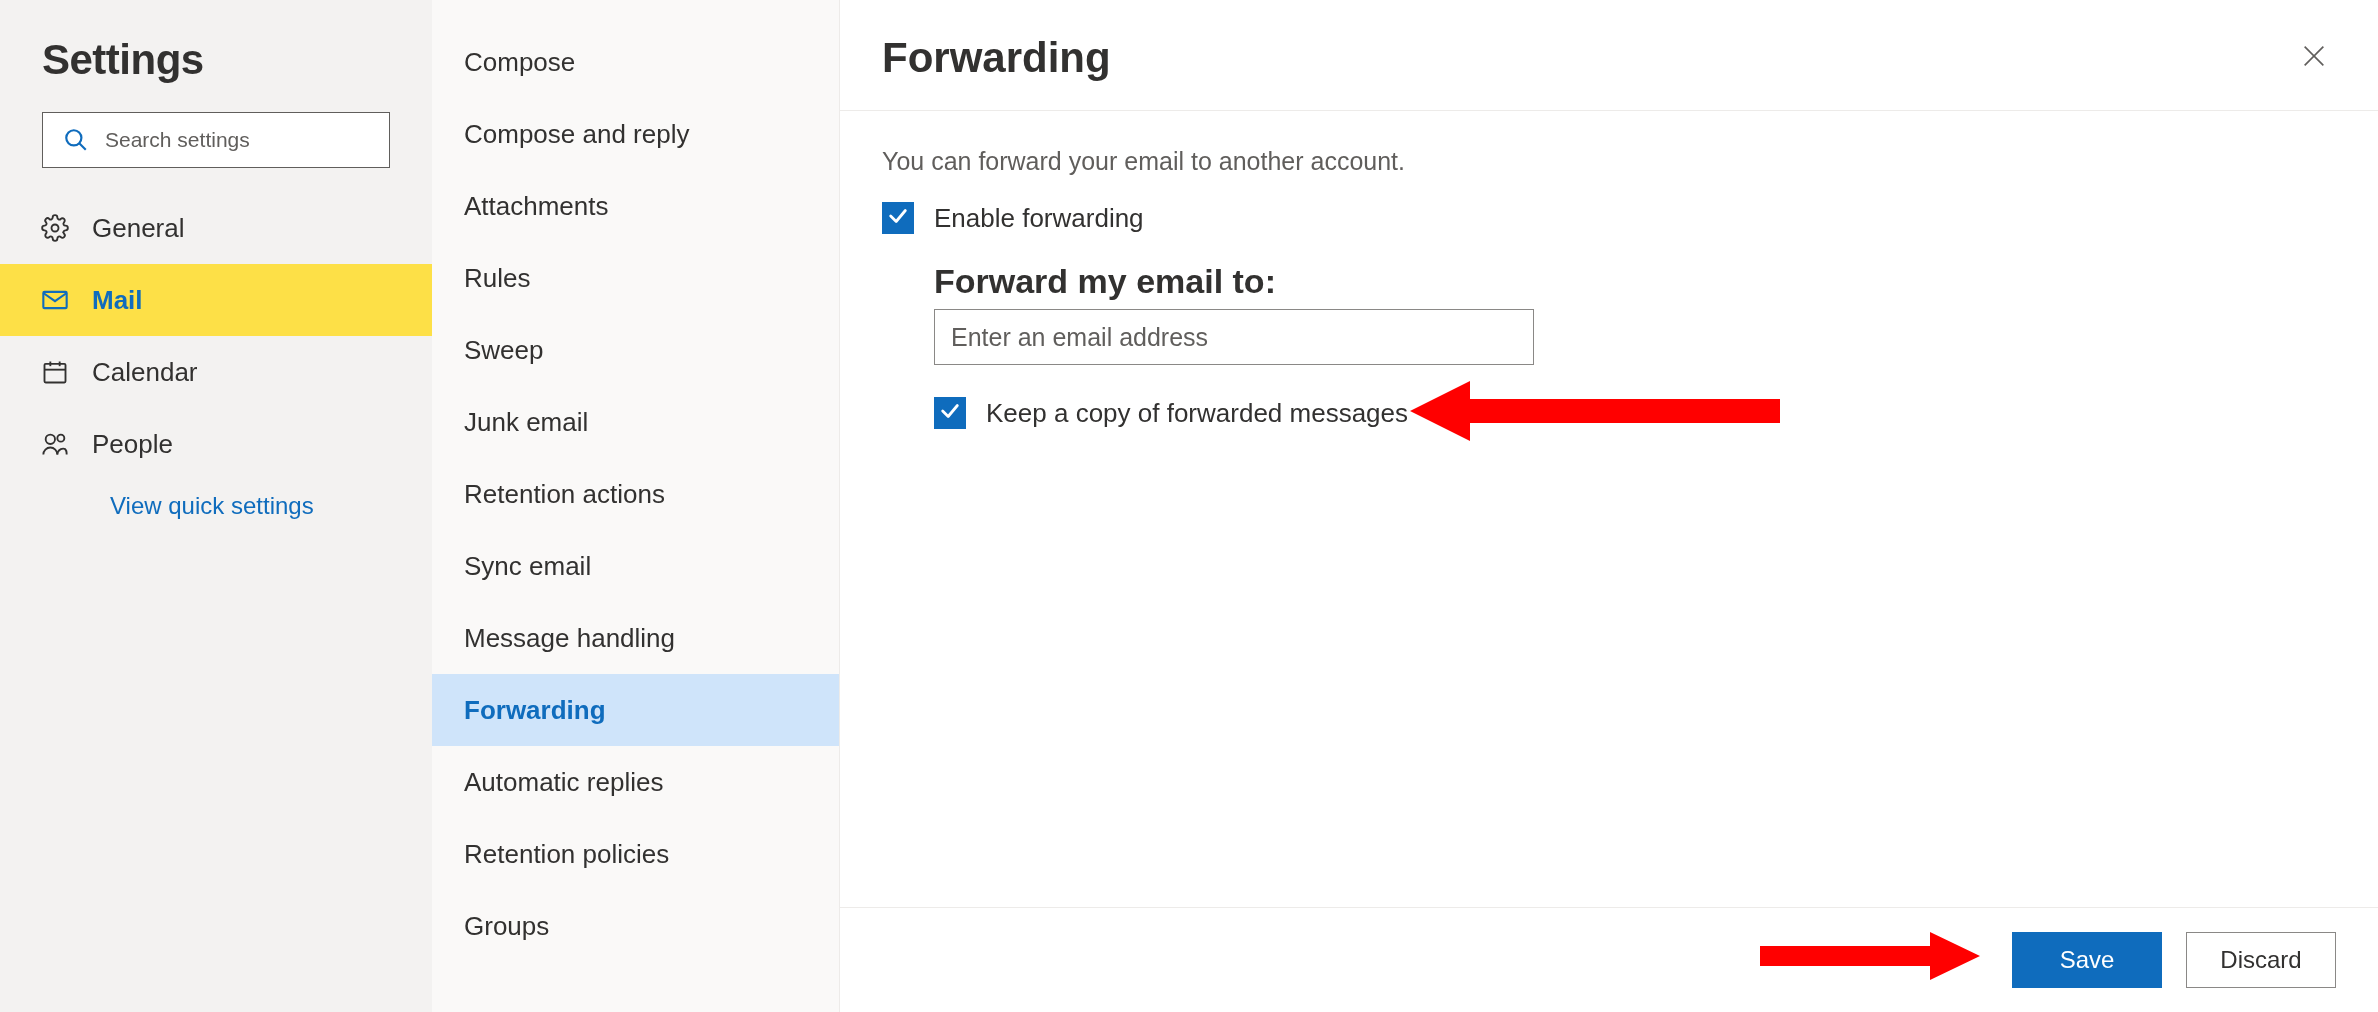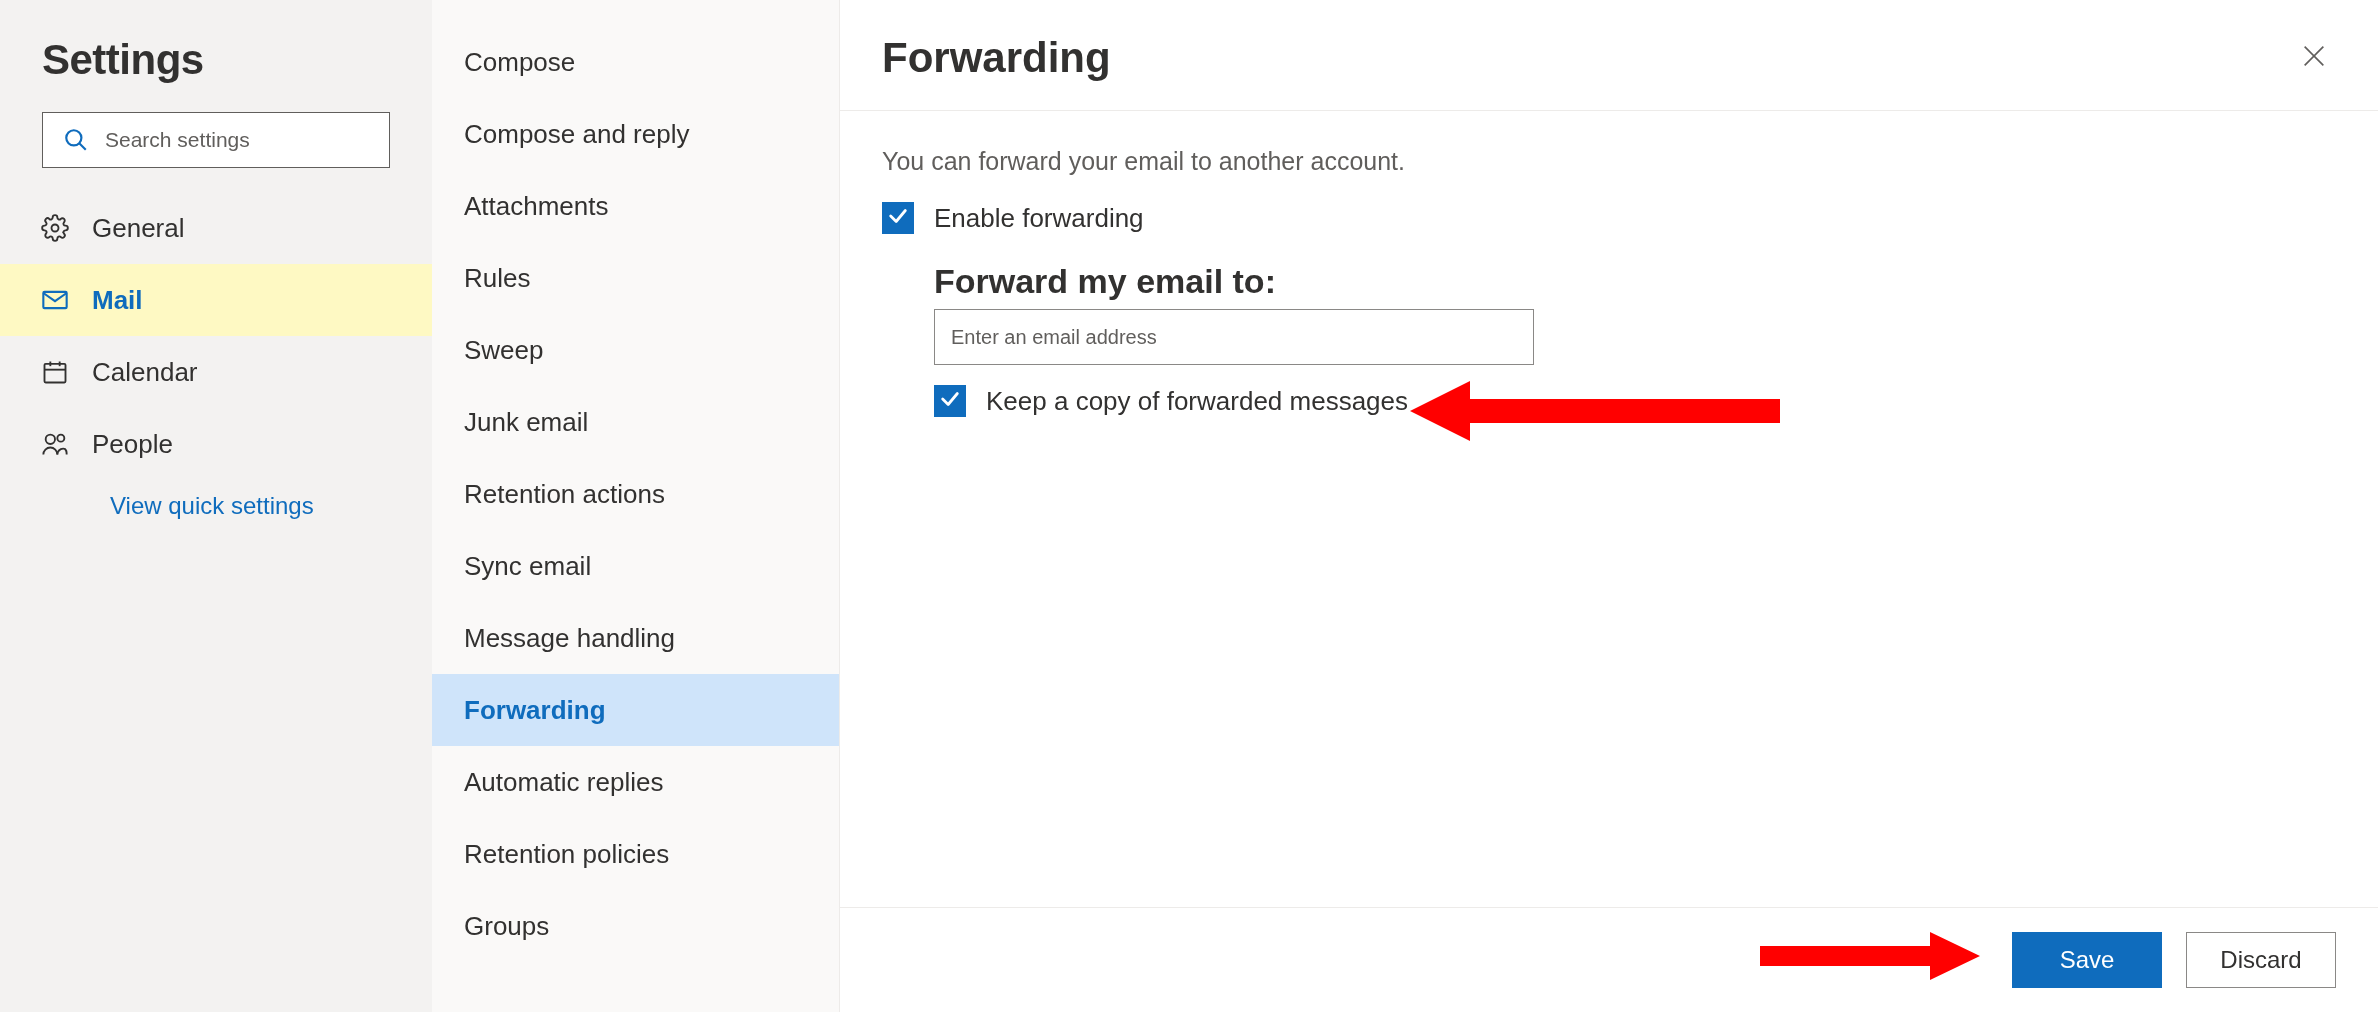--- a/index.html
+++ b/index.html
@@ -54,21 +54,21 @@
     display: flex;
     align-items: center;
     gap: 22px;
     height: 72px;
     padding-left: 40px;
     font-size: 26px;
     color: #323130;
     cursor: pointer;
   }
   .nav-item.active {
-    background: #fef9c3;
+    background: #fde047;
     color: #0f6cbd;
     font-weight: 600;
   }
   .nav-icon {
     width: 30px;
     height: 30px;
     display: inline-flex;
     align-items: center;
     justify-content: center;
     flex-shrink: 0;
@@ -161,23 +161,23 @@
   .field-label {
     font-size: 34px;
     font-weight: 600;
     margin-bottom: 8px;
   }
   .email-input {
     width: 600px;
     height: 56px;
     border: 1px solid #8a8886;
     padding: 0 16px;
-    font-size: 20px;
+    font-size: 25px;
     outline: none;
-    margin-bottom: 20px;
+    margin-bottom: 32px;
     background:#fff;
   }
   .email-input::placeholder { color:#605e5c; }
 
   .main-footer {
     border-top: 1px solid #edebe9;
     padding: 24px 42px;
     display: flex;
     justify-content: flex-end;
     gap: 24px;

